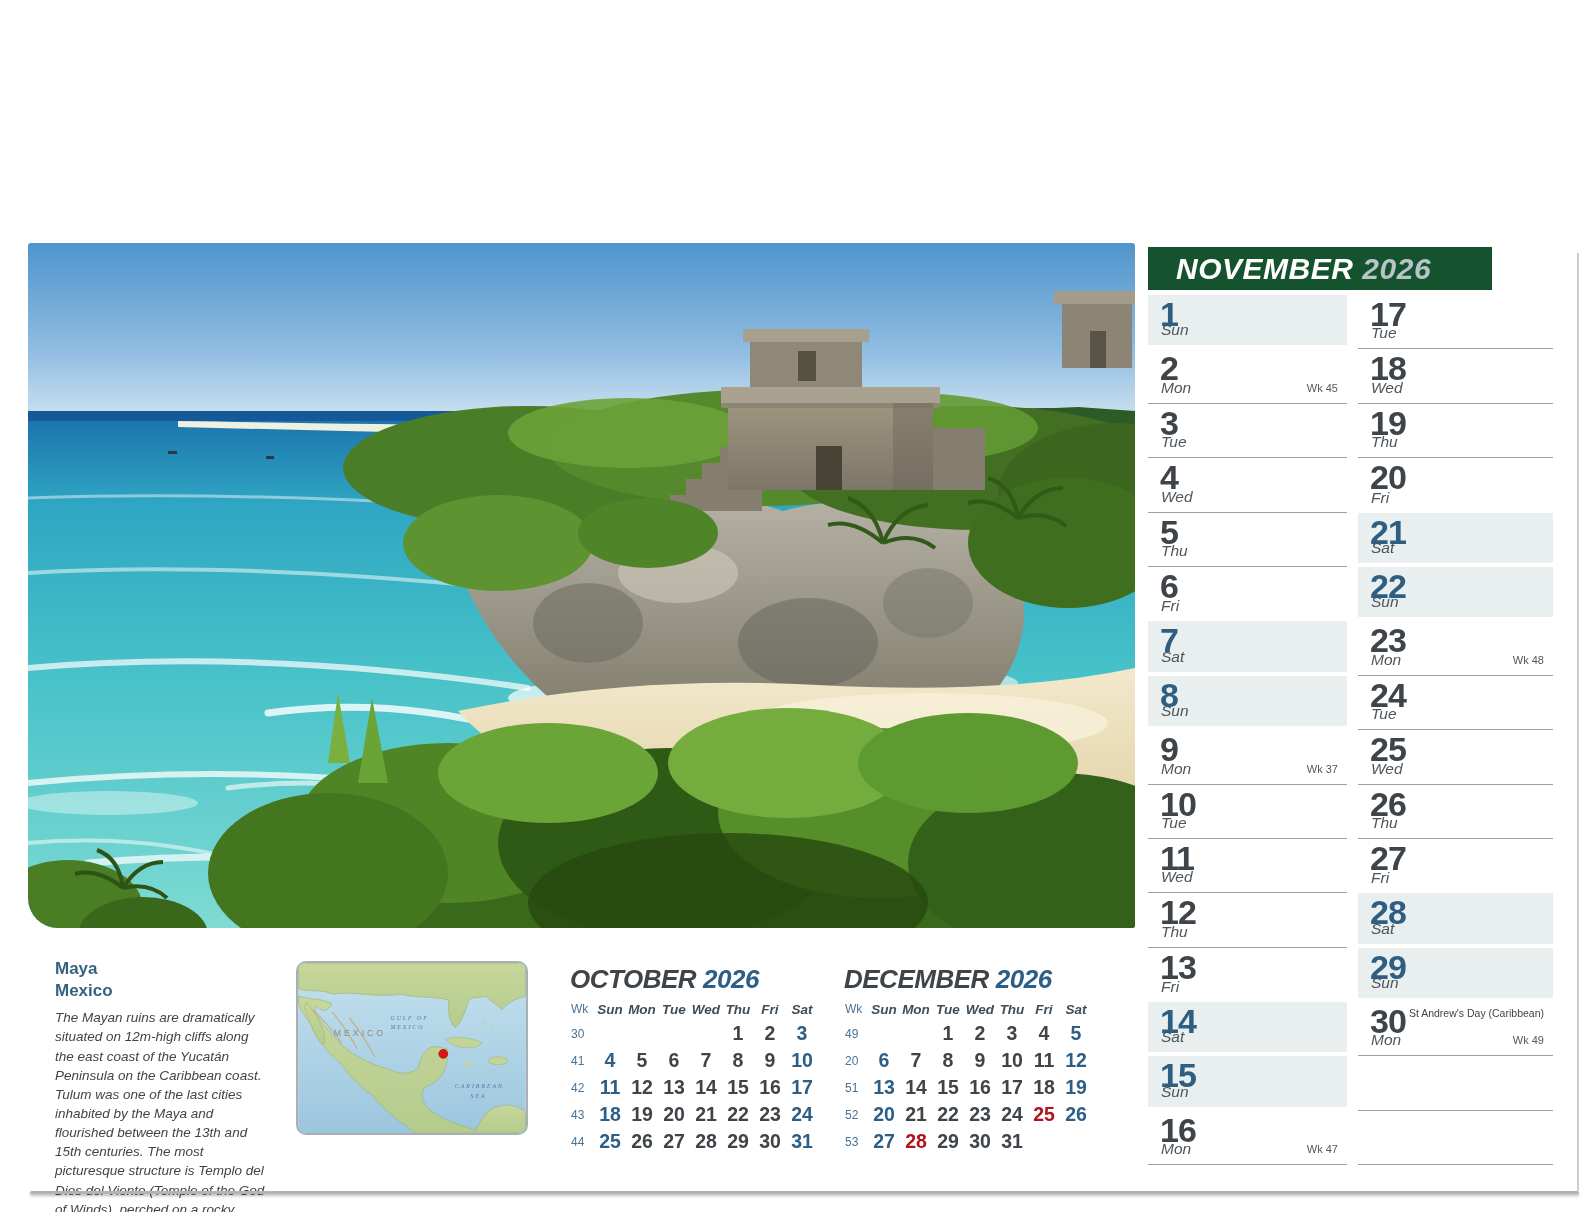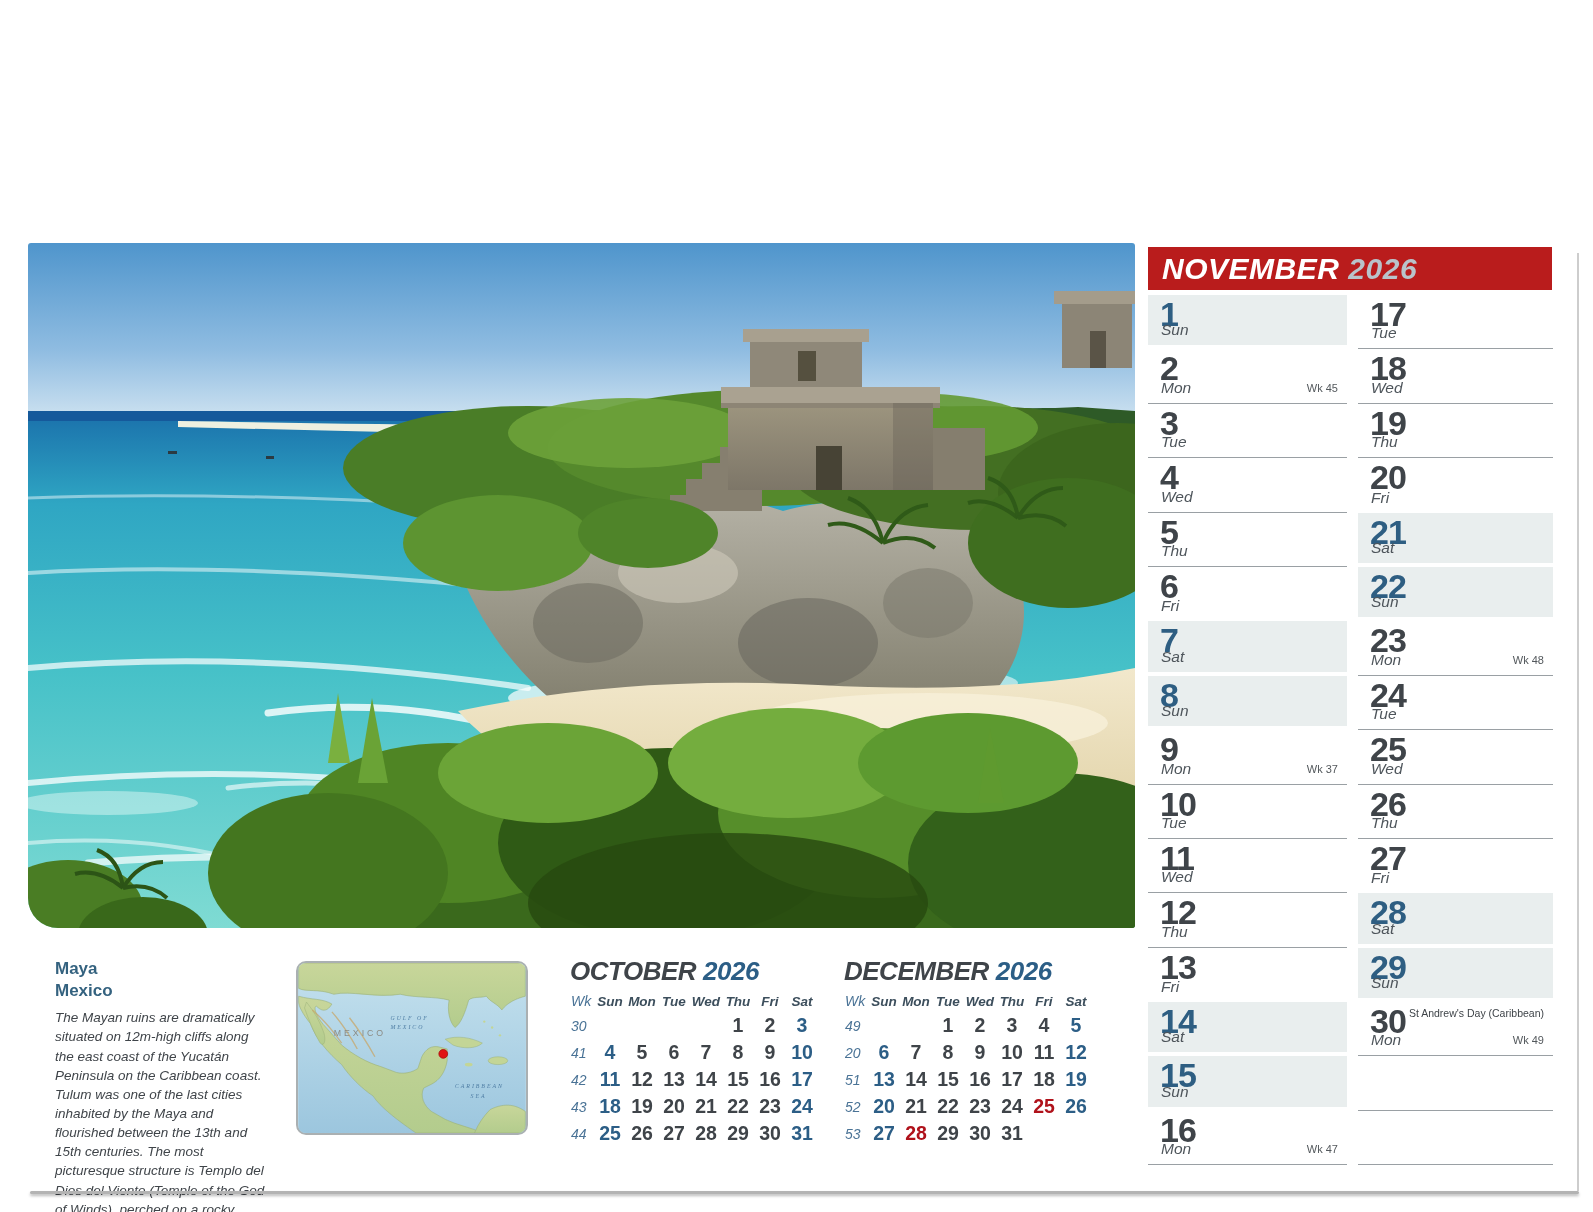--- a/index.html
+++ b/index.html
@@ -8,23 +8,23 @@
     font-family:"Liberation Sans", sans-serif;overflow:hidden;
   }
   
   .photo{
     position:absolute;left:28px;top:243px;width:1107px;height:685px;
     border-radius:3px 3px 3px 30px;overflow:hidden;
   }
   .photo svg{display:block;width:100%;height:100%;}
   
   .banner{
-    position:absolute;left:1148px;top:247px;width:404px;height:43px;
-    background:#b91c1c;color:#fff;font-style:italic;font-weight:bold;
-    font-size:30px;line-height:43px;padding-left:14px;box-sizing:border-box;
+    position:absolute;left:1148px;top:247px;width:344px;height:43px;
+    background:#14532d;color:#fff;font-style:italic;font-weight:bold;
+    font-size:30px;line-height:43px;padding-left:28px;box-sizing:border-box;
     letter-spacing:.5px;white-space:nowrap;
   }
   .banner .year{color:#b9c3ca;margin-left:9px;}
   
   .col{position:absolute;top:295px;}
   #nov-col-left{left:1148px;width:199px;}
   #nov-col-right{left:1358px;width:195px;}
   .cal-cell{position:relative;height:54.4px;box-sizing:border-box;}
   .cal-cell.line{border-bottom:1px solid #9aa0a4;}
   .cal-cell.weekend{background:#e9eeee;border-bottom:4px solid #ffffff;}
@@ -44,26 +44,26 @@
     position:absolute;left:296px;top:961px;width:232px;height:174px;
     border:2px solid #aab0b2;border-radius:10px;overflow:hidden;
     box-sizing:border-box;background:#b6d7e8;
   }
   .map svg{display:block;width:100%;height:100%;}
   
   .mini{position:absolute;top:952px;width:262px;}
   #mini-oct{left:568px;}
   #mini-dec{left:842px;}
   .mini-title{font-style:italic;font-weight:bold;font-size:26px;color:#3f4449;
-              letter-spacing:-.5px;margin:4px 0 3px 2px;white-space:nowrap;}
+              letter-spacing:-.5px;margin:12px 0 3px 2px;white-space:nowrap;}
   .mini-title .yr{color:#2c5e86;margin-left:7px;}
   .mini-grid{display:grid;grid-template-columns:26px repeat(7,32px);}
   .mini-grid div{display:flex;align-items:center;justify-content:center;height:27px;}
   .mg-h{font-size:13.5px;font-weight:bold;font-style:italic;color:#3c4e5c;height:22px !important;}
-  .mg-wkh,.mg-wknum{font-size:14px;font-style:italic;color:#4a7396;
+  .mg-wkh,.mg-wknum{font-size:12px;color:#4a7396;
       justify-content:flex-start !important;padding-left:3px;}
   .mg-wkh{height:22px !important;}
   .mg-day{font-size:19.5px;font-weight:bold;color:#3f4449;}
   .mg-day.we{color:#2c5e86;}
   .mg-day.hol{color:#b0121b;}
   
   .right-edge{position:absolute;left:1577px;top:253px;width:2px;height:938px;background:#cdcdcd;}
   .bottom-edge{position:absolute;left:30px;top:1191px;width:1549px;height:3px;
                background:#b3b3b3;border-radius:2px;box-shadow:0 2px 3px rgba(0,0,0,.28);}
 </style>

